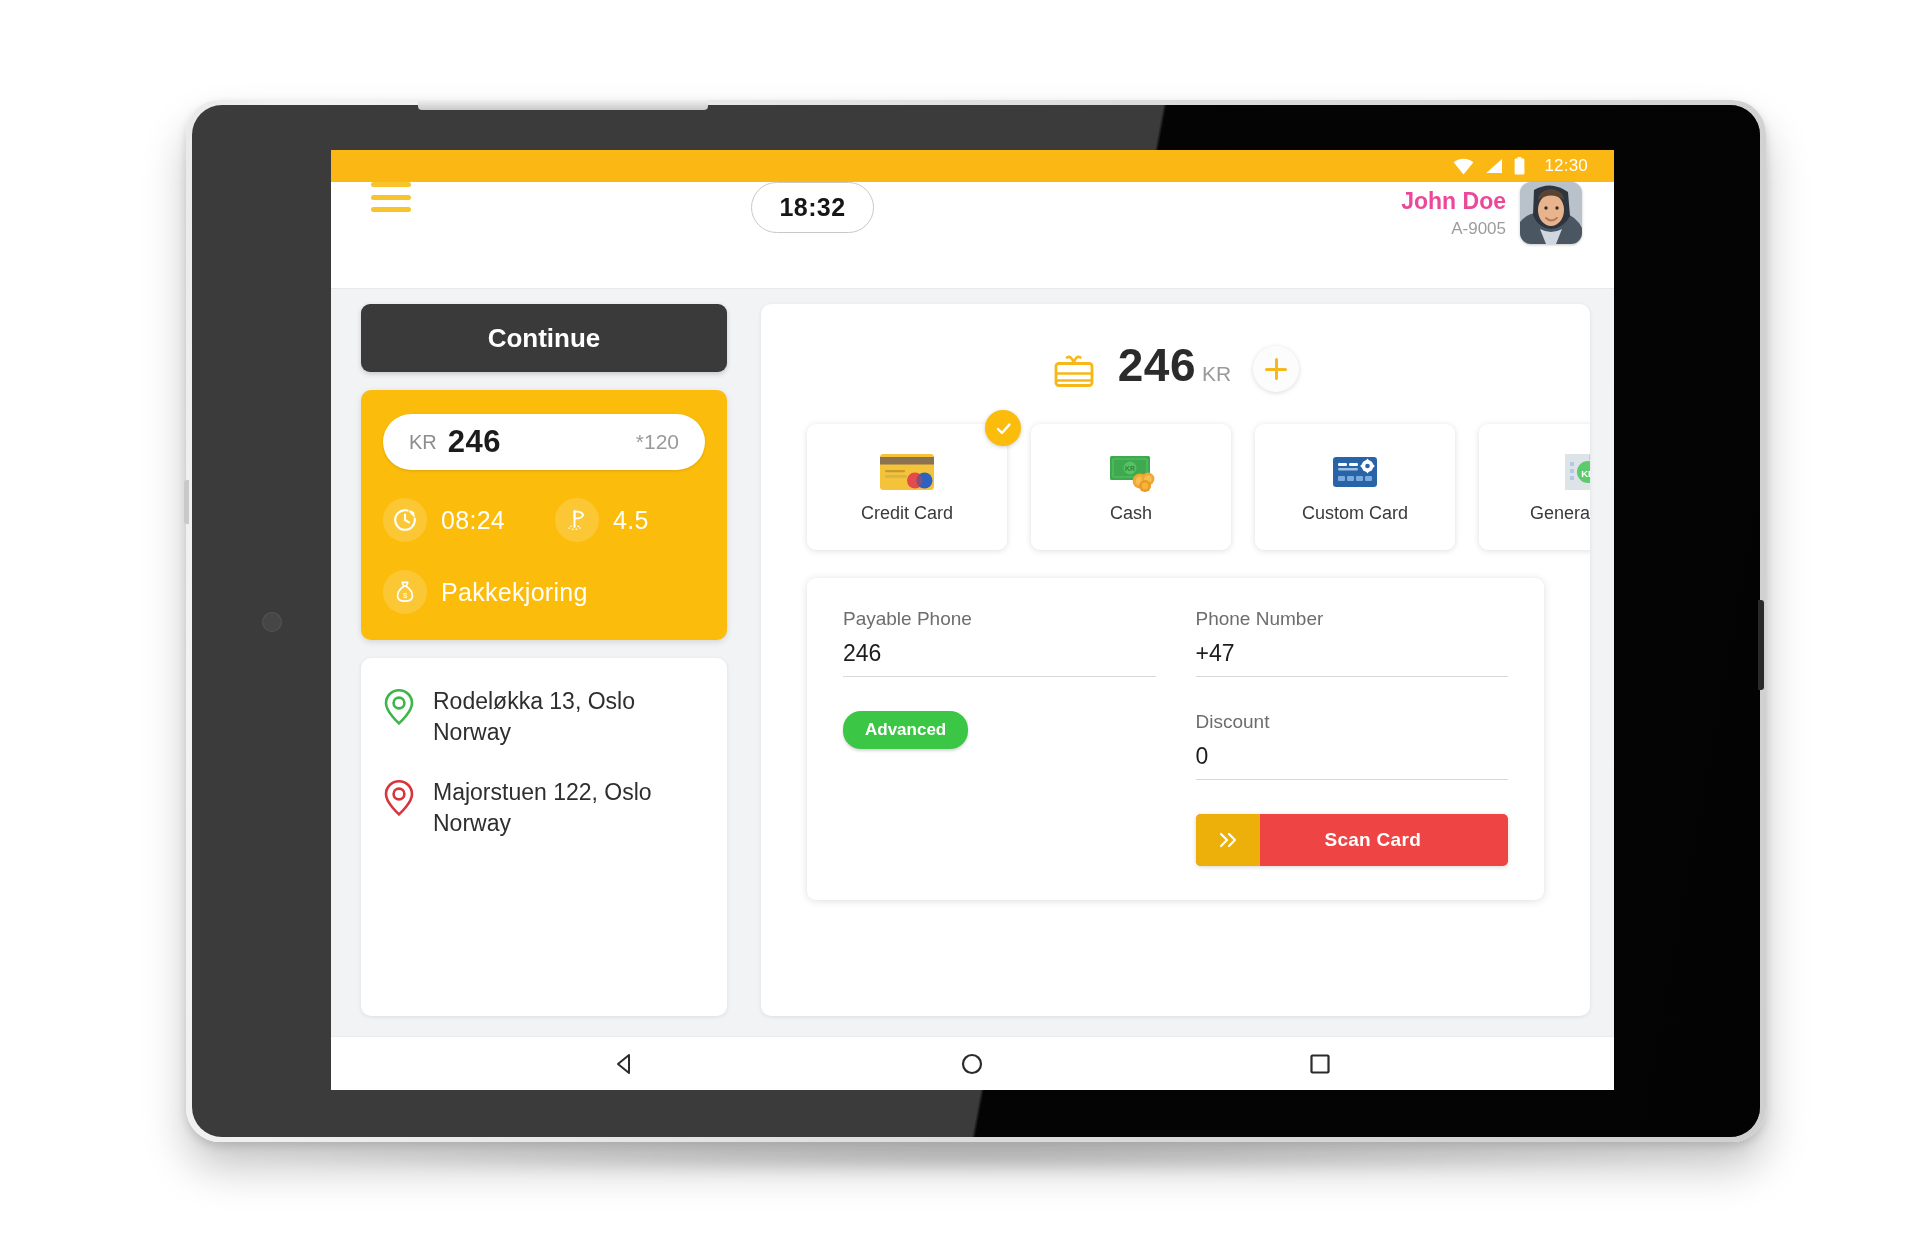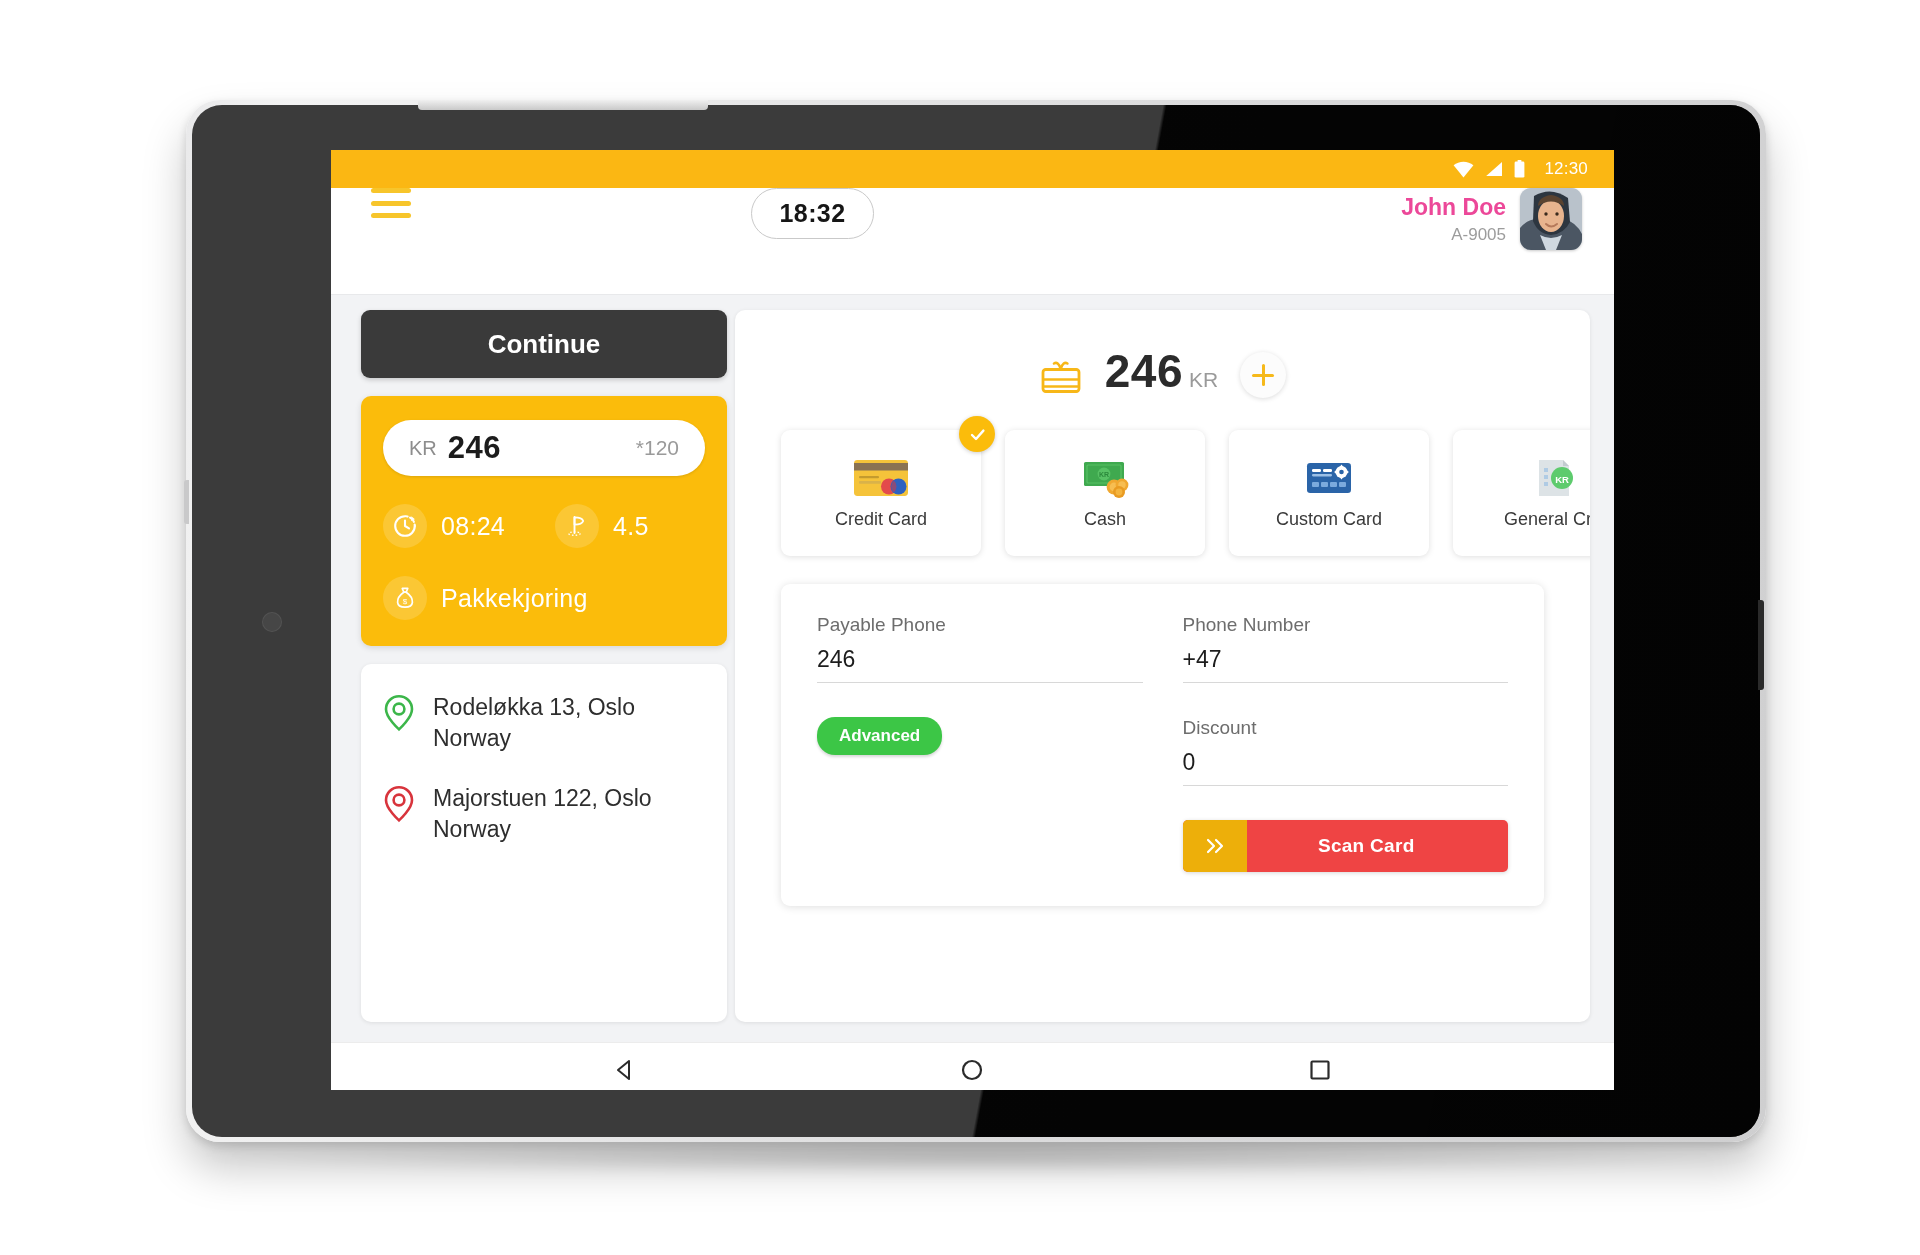--- a/index.html
+++ b/index.html
@@ -105,21 +105,21 @@
     left: 331px;
     top: 150px;
     width: 1283px;
     height: 940px;
     background: #f2f3f5;
     overflow: hidden;
   }
 
   
   #status-bar {
-    height: 38px;
+    height: 32px;
     background: #FBB713;
     display: flex;
     align-items: center;
     justify-content: flex-end;
     padding-right: 26px;
     gap: 11px;
   }
   .sb-icon { display: block; }
   #status-time {
     color: #fff;
@@ -186,21 +186,21 @@
     position: relative;
     box-shadow: 0 1px 3px rgba(0,0,0,.22);
   }
 
   
   #app-body {
     height: 748px;
     background: #f2f3f5;
     display: flex;
     padding: 16px 24px 20px 30px;
-    gap: 8px;
+    gap: 34px;
   }
   #left-col { width: 366px; display: flex; flex-direction: column; gap: 18px; }
 
   #continue-btn {
     height: 68px;
     background: #3a3a3a;
     color: #fff;
     border-radius: 9px;
     display: flex; align-items: center; justify-content: center;
     font-size: 26px; font-weight: bold;

